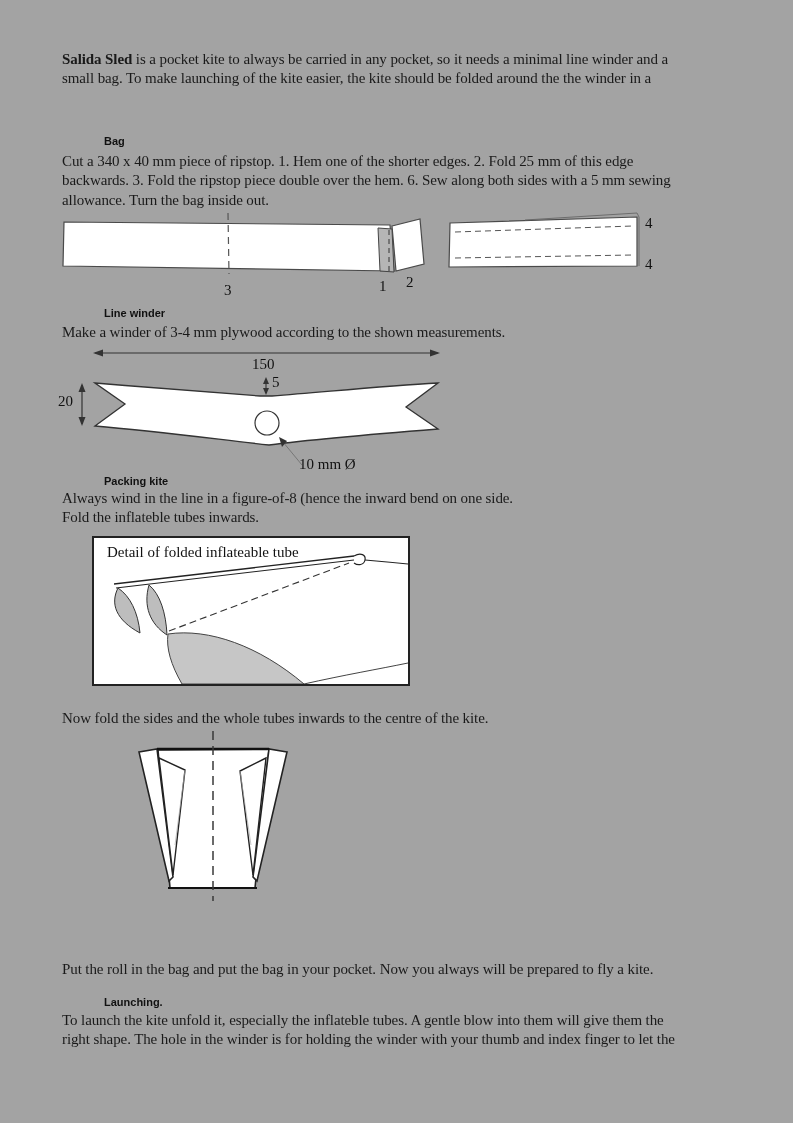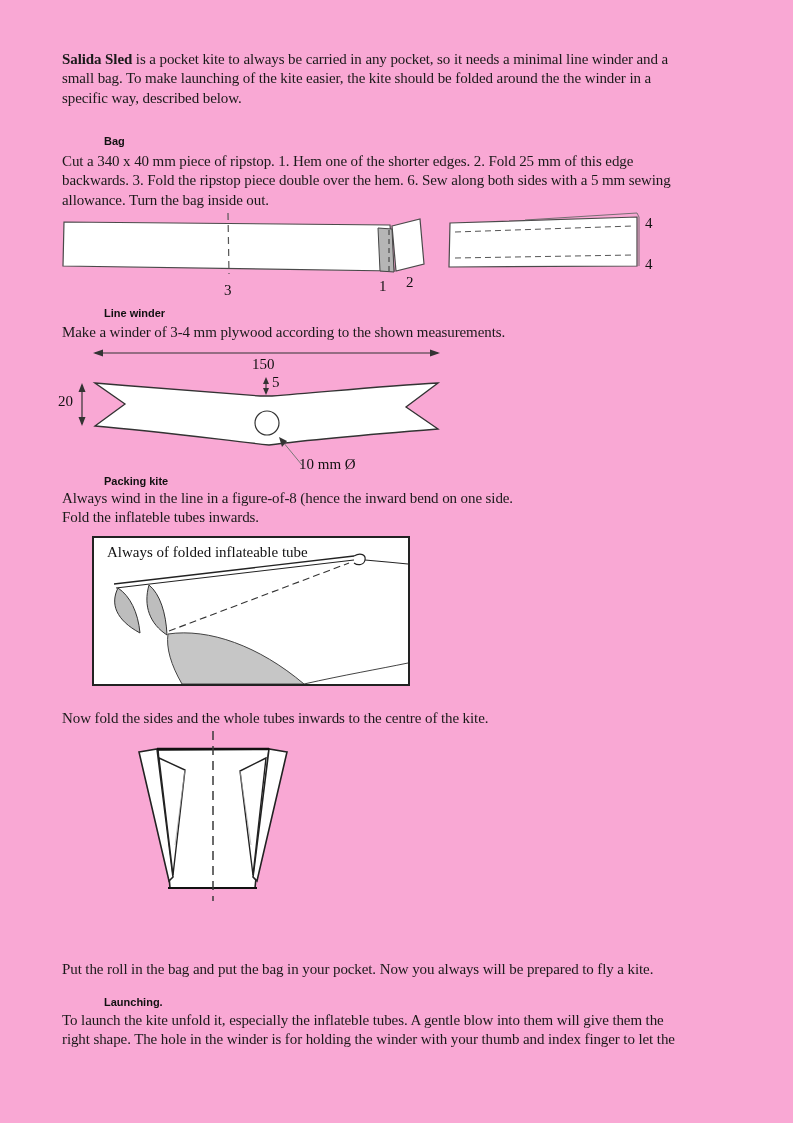--- a/index.html
+++ b/index.html
@@ -1,39 +1,38 @@
 <!DOCTYPE html>
 <html><head>
 <meta charset="utf-8">
 <style>
   html,body{margin:0;padding:0;background:#ffffff;}
   body{width:793px;height:1123px;position:relative;overflow:hidden;
        font-family:"Liberation Serif","DejaVu Serif",serif;color:#1a1a1a;}
-  .page{position:absolute;left:0;top:0;width:793px;height:1123px;background:#f9a8d4;}
+  .page{position:absolute;left:0;top:0;width:793px;height:1123px;background:#a3a3a3;}
   .para{position:absolute;left:62px;font-size:15px;line-height:19.4px;letter-spacing:-0.1px;}
   .para div{white-space:nowrap;}
   .shead{position:absolute;left:62px;font-family:"Liberation Sans","DejaVu Sans",sans-serif;
          font-weight:bold;font-size:11px;letter-spacing:0;color:#111;padding-left:42px;}
   .dlabel{position:absolute;font-size:15px;color:#111;white-space:nowrap;}
   .diag{position:absolute;}
   svg{display:block;}
   .detailbox{position:absolute;left:92px;top:536px;width:314px;height:146px;
              border:2px solid #222;background:#fff;}
   .caption{position:absolute;left:13px;top:6px;font-size:15px;color:#111;white-space:nowrap;}
   b{font-weight:bold;}
 </style>
 </head>
 <body>
 
 <div class="page">
 
   <div class="para" style="top:50px">
     <div><b>Salida Sled</b><span> is a pocket kite to always be carried in any pocket, so it needs a minimal line winder and a</span></div>
     <div>small bag. To make launching of the kite easier, the kite should be folded around the the winder in a</div>
-    <div>specific way, described below.</div>
   </div>
 
   <div class="shead" style="top:135px">Bag</div>
   <div class="para" style="top:152px">
     <div>Cut a 340 x 40 mm piece of ripstop. 1. Hem one of the shorter edges.  2. Fold 25 mm of this edge</div>
     <div>backwards. 3. Fold the ripstop piece double over the hem. 6. Sew along both sides with a 5 mm sewing</div>
     <div>allowance. Turn the bag inside out.</div>
   </div>
 
   <div class="diag" style="left:55px;top:208px;width:600px;height:100px">
@@ -108,21 +107,21 @@
       <path d="M271,22 Q294,24 314,26" fill="none" stroke="#222" stroke-width="1.1"></path>
 
       <path d="M24,50 C16,66 22,82 46,95 C44,74 36,58 24,50 Z" fill="#bdbdbd" stroke="#333" stroke-width="1"></path>
       <path d="M55,47 C49,68 56,86 73,97 C72,75 66,56 55,47 Z" fill="#bdbdbd" stroke="#333" stroke-width="1"></path>
 
       <line x1="75" y1="93" x2="255" y2="25" stroke="#333" stroke-width="1.1" stroke-dasharray="7,4"></line>
 
       <path d="M74,96 C115,90 165,108 210,146 L88,146 C77,127 72,110 74,96 Z" fill="#c6c6c6" stroke="#444" stroke-width="1"></path>
       <path d="M210,146 C250,137 285,131 314,125" fill="none" stroke="#444" stroke-width="1"></path>
     </svg>
-    <span class="caption">Always of folded inflateable tube</span>
+    <span class="caption">Detail of folded inflateable tube</span>
   </div>
 
   <div class="para" style="top:709px">
     <div>Now fold the sides and the whole tubes inwards to the centre of the kite.</div>
   </div>
 
   <div class="diag" style="left:130px;top:725px;width:170px;height:180px">
     <svg width="170" height="180" viewBox="0 0 170 180">
 
       <path d="M28,25 L139,24 L125,163 L40,163 Z" fill="#ffffff" stroke="#222" stroke-width="1.6"></path>

